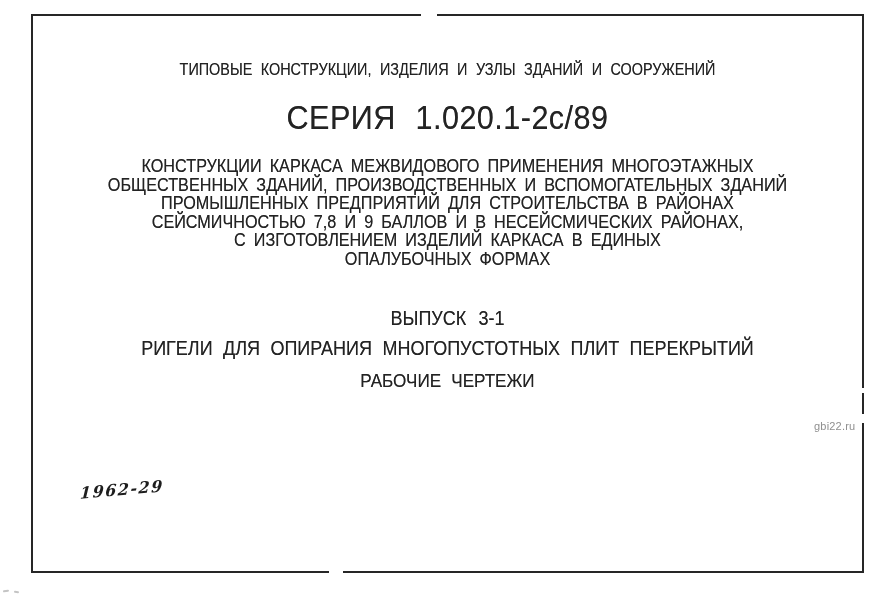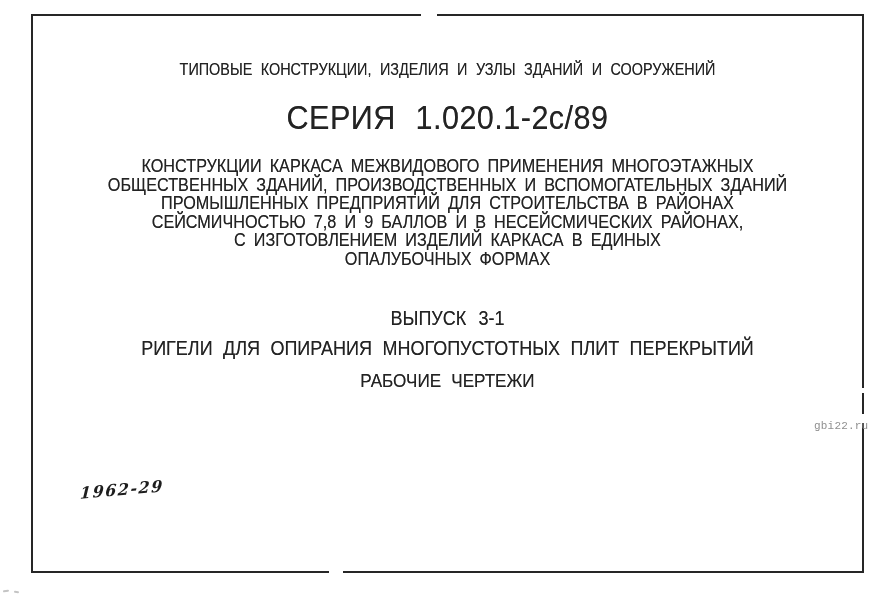--- a/index.html
+++ b/index.html
@@ -59,21 +59,20 @@
     color: #1d1d1d;
     transform: rotate(-5deg) skewX(-8deg);
   }
   .watermark {
     position: absolute;
     left: 814px;
     top: 420px;
     font-size: 11px;
     color: #8f8f8f;
     letter-spacing: 0.2px;
-    font-family: Liberation Mono, monospace;
   }
   .speck { position: absolute; background: #c4c4c4; border-radius: 2px; }
   .speck-1 { left: 3px;  top: 590px; width: 6px; height: 2px; transform: rotate(-8deg); }
   .speck-2 { left: 14px; top: 591px; width: 5px; height: 2px; transform: rotate(5deg); }
 </style>
 </head>
 <body>
 
 <div class="page">
 

